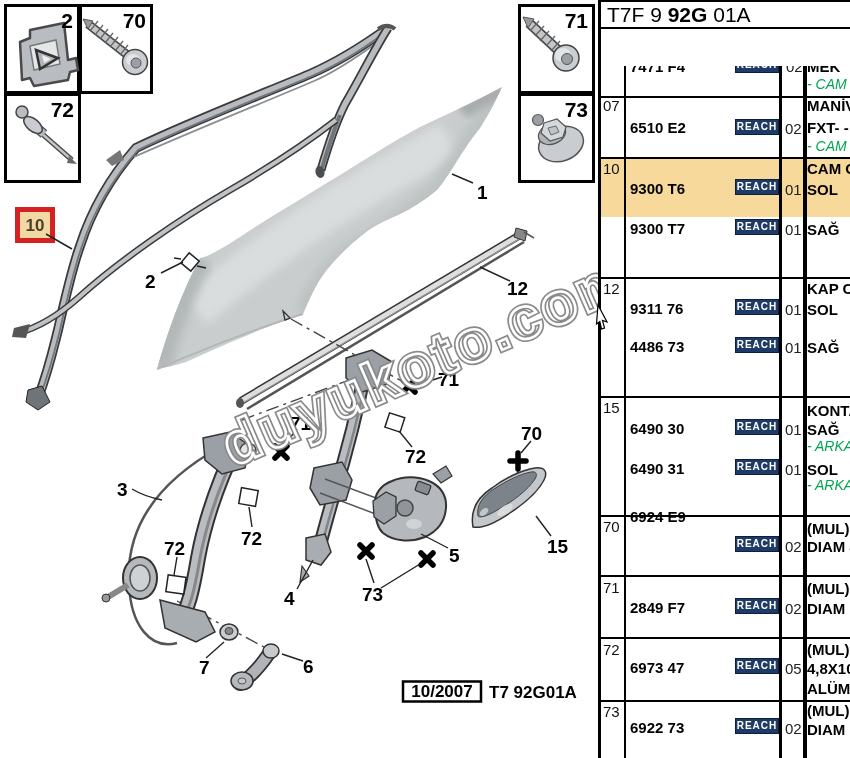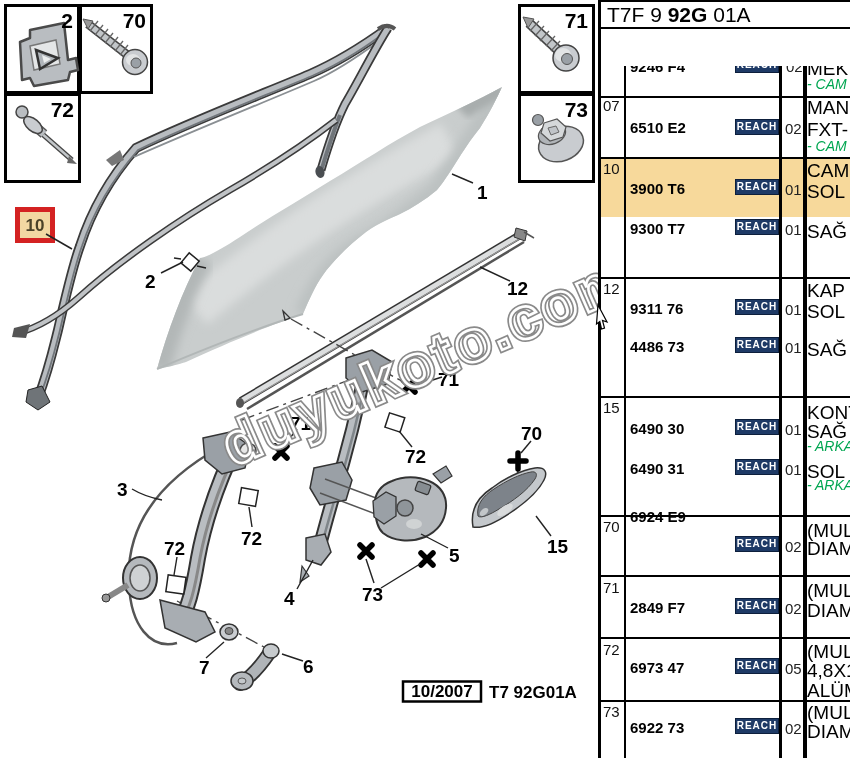--- a/index.html
+++ b/index.html
@@ -1,21 +1,21 @@
 <!DOCTYPE html>
 <html><head><meta charset="utf-8"><style>
 html,body{margin:0;padding:0}
 body{width:850px;height:758px;position:relative;overflow:hidden;background:#fff;font-family:"Liberation Sans",sans-serif}
 .a{position:absolute}
 .hl{position:absolute;left:598px;width:252px;height:2px;background:#000}
 .vl{position:absolute;width:2px;background:#000;top:66px;height:692px}
 .ix{position:absolute;font-size:15px;color:#111}
 .pn{position:absolute;font-size:15px;font-weight:bold;white-space:nowrap}
 .qt{position:absolute;font-size:15px;color:#222}
-.ds{position:absolute;font-size:19px;font-weight:normal;white-space:nowrap}
+.ds{position:absolute;font-size:15px;font-weight:bold;white-space:nowrap}
 .gr{position:absolute;font-size:14px;font-style:italic;color:#00a651;white-space:nowrap}
 .rb{position:absolute;width:44px;height:16px;background:#1e3a66;border:1px solid #0d1f3c;box-sizing:border-box;color:#fff;font-weight:bold;font-size:10px;letter-spacing:1px;text-align:center;line-height:13px}
 </style></head>
 <body>
 <svg class="a" style="left:0;top:0" width="850" height="758" viewBox="0 0 850 758">
 <defs>
 <filter id="soft" x="-30%" y="-30%" width="160%" height="160%">
         <feGaussianBlur stdDeviation="5"></feGaussianBlur>
       </filter>
 <filter id="soft2" x="-30%" y="-30%" width="160%" height="160%">
@@ -287,37 +287,37 @@
 <div class="hl" style="top:396px"></div>
 <div class="hl" style="top:515px"></div>
 <div class="hl" style="top:575px"></div>
 <div class="hl" style="top:637px"></div>
 <div class="hl" style="top:700px"></div>
 <div class="vl" style="left:624px"></div>
 <div class="vl" style="left:779px;width:3px"></div>
 <div class="vl" style="left:803px;width:4px"></div>
 
 <div class="a" style="left:601px;top:66px;width:249px;height:30px;overflow:hidden">
-  <div class="pn" style="left:29px;top:-8px">9246 F4</div>
+  <div class="pn" style="left:29px;top:-8px">7471 F4</div>
   <div class="rb" style="left:134px;top:-9px">REACH</div>
   <div class="qt" style="left:185px;top:-8px">02</div>
   <div class="ds" style="left:206px;top:-8px">MEK</div>
 </div>
 <div class="gr" style="left:807px;top:76px">- CAM K</div>
 
 <div class="ix" style="left:603px;top:97px">07</div>
 <div class="pn" style="left:630px;top:119px">6510 E2</div>
 <div class="rb" style="left:735px;top:119px">REACH</div>
 <div class="qt" style="left:785px;top:120px">02</div>
 <div class="ds" style="left:807px;top:97px">MANİVELA</div>
 <div class="ds" style="left:807px;top:119px">FXT- - - -</div>
 <div class="gr" style="left:807px;top:138px">- CAM K</div>
 
 <div class="ix" style="left:603px;top:160px">10</div>
-<div class="pn" style="left:630px;top:180px">3900 T6</div>
+<div class="pn" style="left:630px;top:180px">9300 T6</div>
 <div class="rb" style="left:735px;top:179px">REACH</div>
 <div class="qt" style="left:785px;top:181px">01</div>
 <div class="ds" style="left:807px;top:160px">CAM CAMI</div>
 <div class="ds" style="left:807px;top:181px">SOL</div>
 <div class="pn" style="left:630px;top:220px">9300 T7</div>
 <div class="rb" style="left:735px;top:219px">REACH</div>
 <div class="qt" style="left:785px;top:221px">01</div>
 <div class="ds" style="left:807px;top:221px">SAĞ</div>
 
 <div class="ix" style="left:603px;top:280px">12</div>

